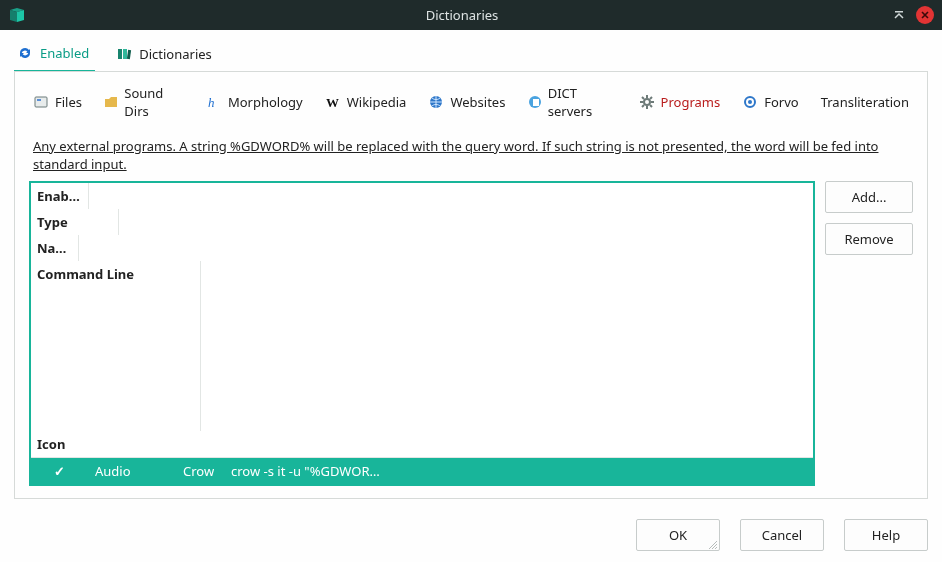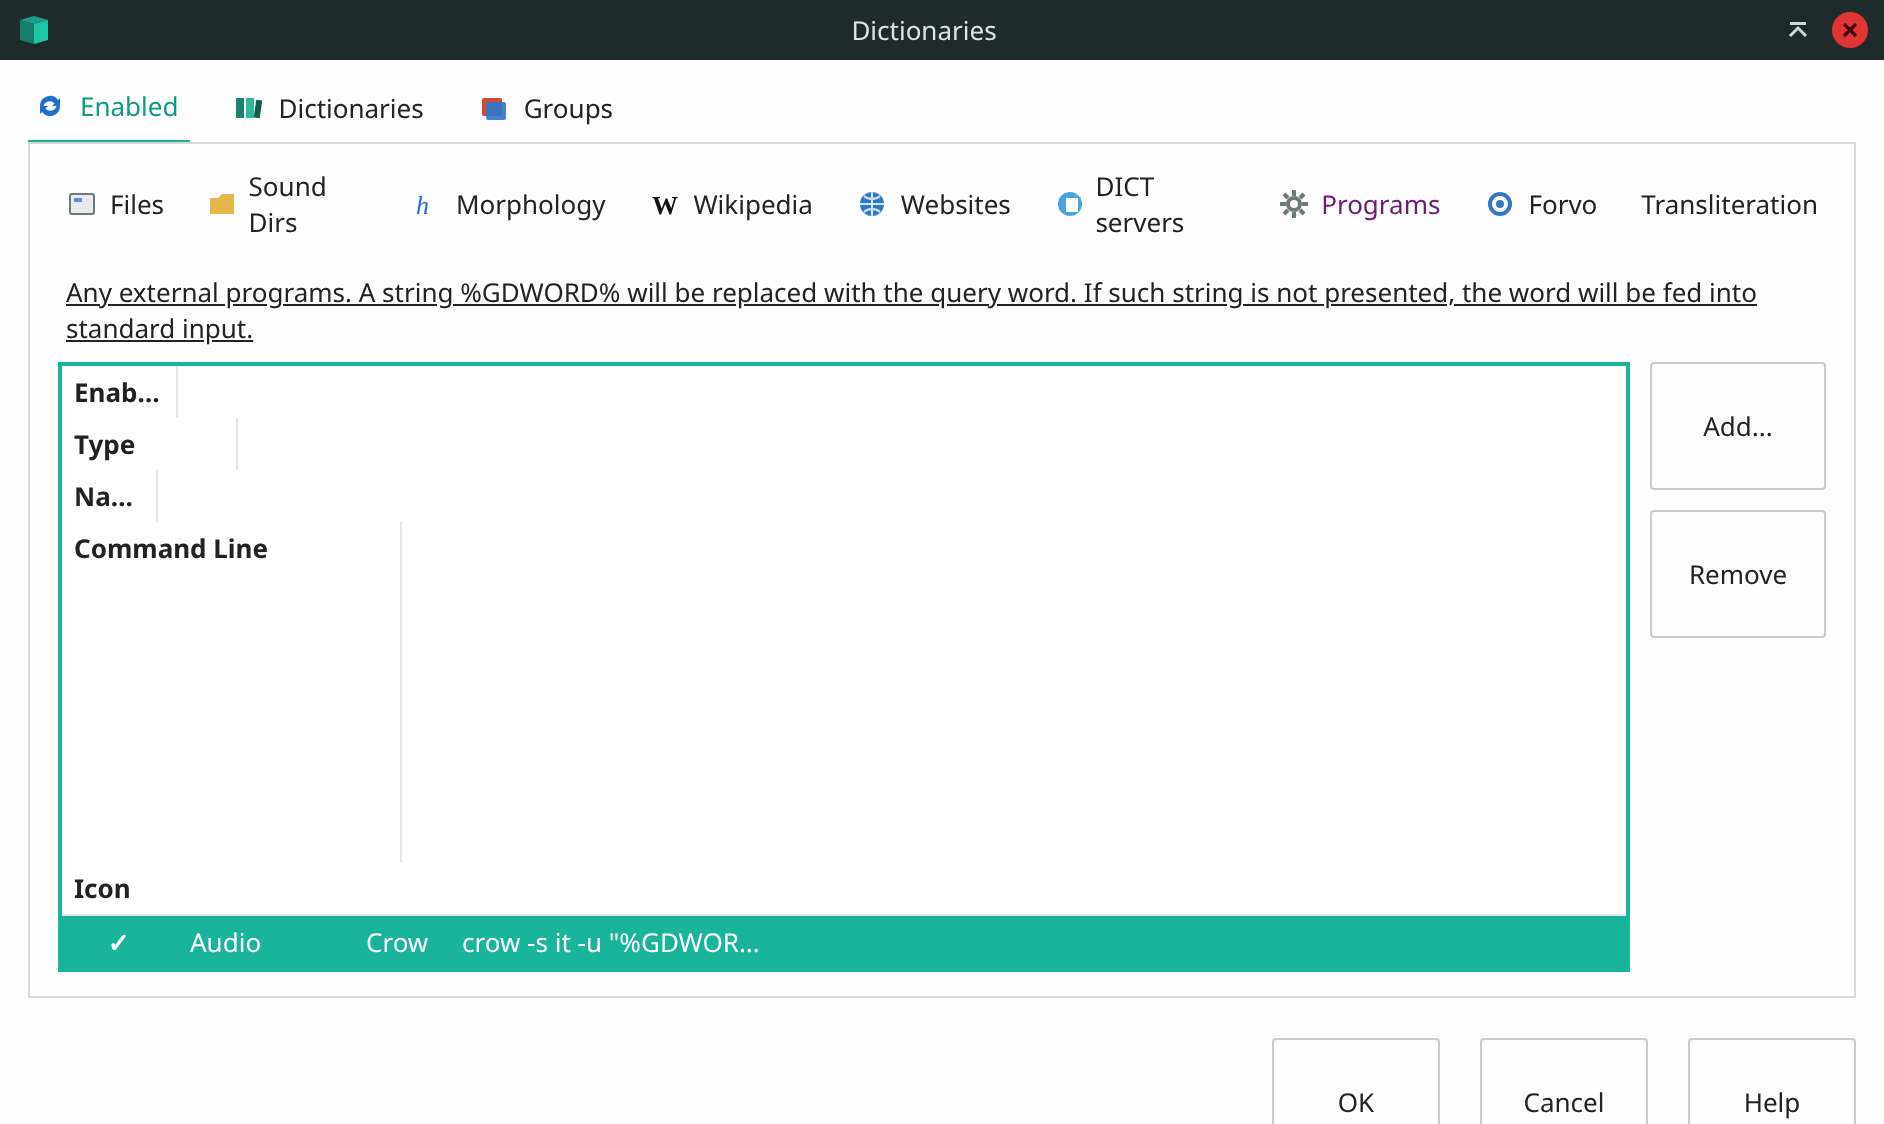--- a/index.html
+++ b/index.html
@@ -92,21 +92,21 @@
     }
     .sub-tab {
       display: flex;
       align-items: center;
       gap: 6px;
       cursor: pointer;
       color: #222;
       padding-bottom: 4px;
     }
     .sub-tab.active {
-      color: #701a75;
+      color: #b91c1c;
     }
     .sub-tab .ico { width:16px; height:16px; display:flex; align-items:center; justify-content:center; }
     .description {
       font-size: 13px;
       line-height: 1.35;
       padding: 4px 4px 8px 4px;
       color: #222;
       text-decoration: underline;
     }
     .table-action-row {
@@ -156,21 +156,21 @@
     }
     .side-buttons {
       display: flex;
       flex-direction: column;
       gap: 10px;
       width: 88px;
     }
     .btn {
       border: 1px solid #c7cccb;
       background: #fdfdfd;
-      padding: 22px 8px;
+      padding: 6px 8px;
       text-align: center;
       cursor: pointer;
       border-radius: 2px;
       font-size: 13px;
     }
     .dialog-buttons {
       display: flex;
       justify-content: flex-end;
       gap: 20px;
       padding: 10px 14px 14px 14px;
@@ -224,29 +224,20 @@
     </div>
     <div class="main-tab">
       <span class="ico">
         <svg viewBox="0 0 16 16" width="16" height="16">
             <rect x="2" y="3" width="4" height="10" fill="#18846e"></rect>
             <rect x="7" y="3" width="4" height="10" fill="#2fb89b"></rect>
             <rect x="11.5" y="4" width="3" height="9" fill="#0f5d4d" transform="rotate(8 13 8.5)"></rect>
           </svg>
       </span>
       <span>Dictionaries</span>
-    </div>
-    <div class="main-tab">
-      <span class="ico">
-        <svg viewBox="0 0 16 16" width="16" height="16">
-            <rect x="2" y="3" width="10" height="9" rx="1" fill="#d24b3a"></rect>
-            <rect x="4" y="5" width="10" height="9" rx="1" fill="#2e77c9" opacity=".9"></rect>
-          </svg>
-      </span>
-      <span>Groups</span>
     </div>
   </div>
 
   <div class="content-frame">
 
     <div class="sub-tabs">
       <div class="sub-tab">
         <span class="ico">
           <svg viewBox="0 0 14 14" width="14" height="14">
               <rect x="1" y="2" width="12" height="10" rx="1" fill="#e8ecec" stroke="#6b7b7b"></rect>

